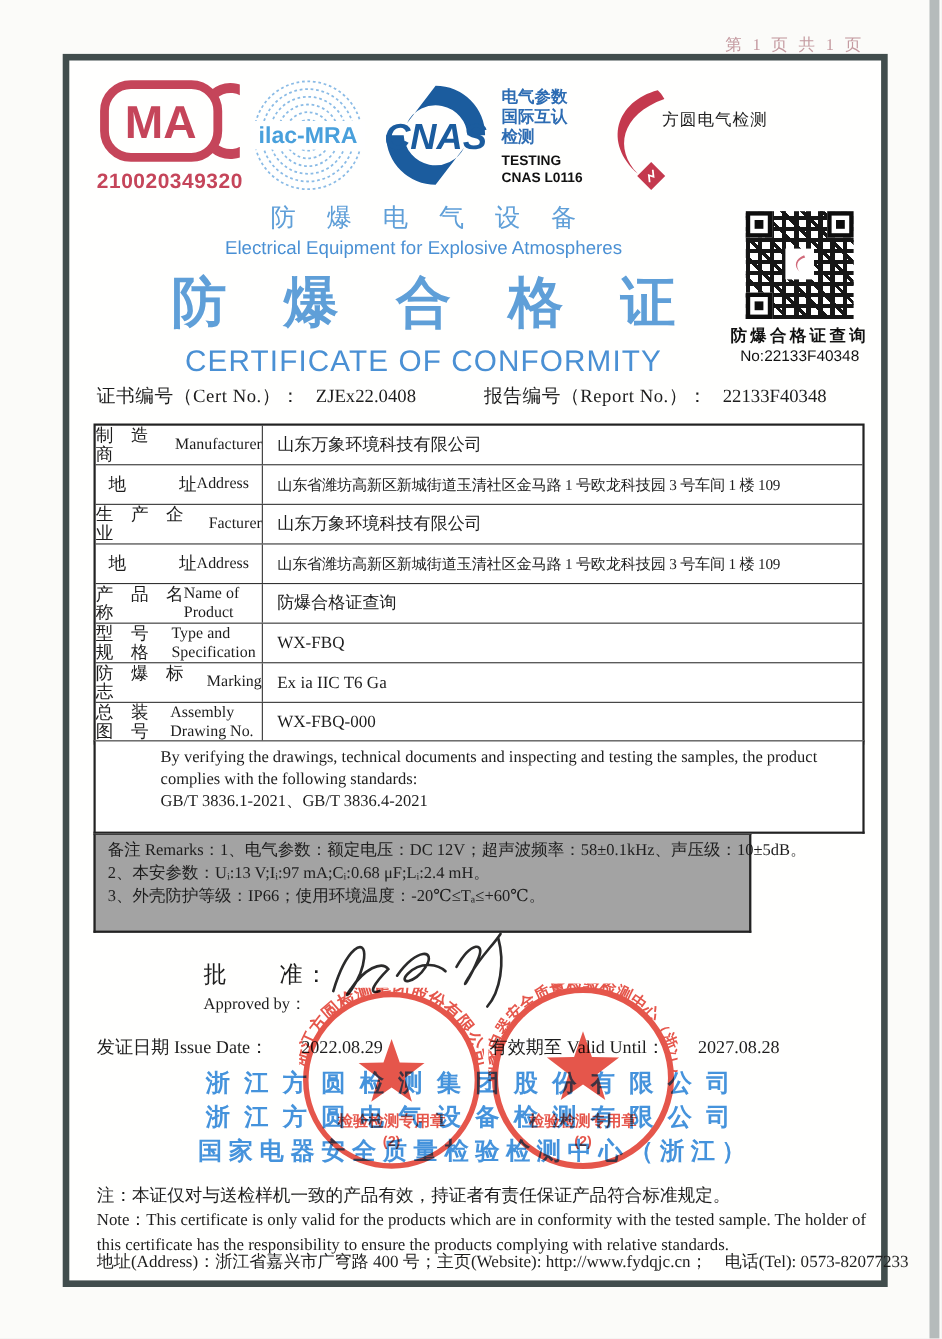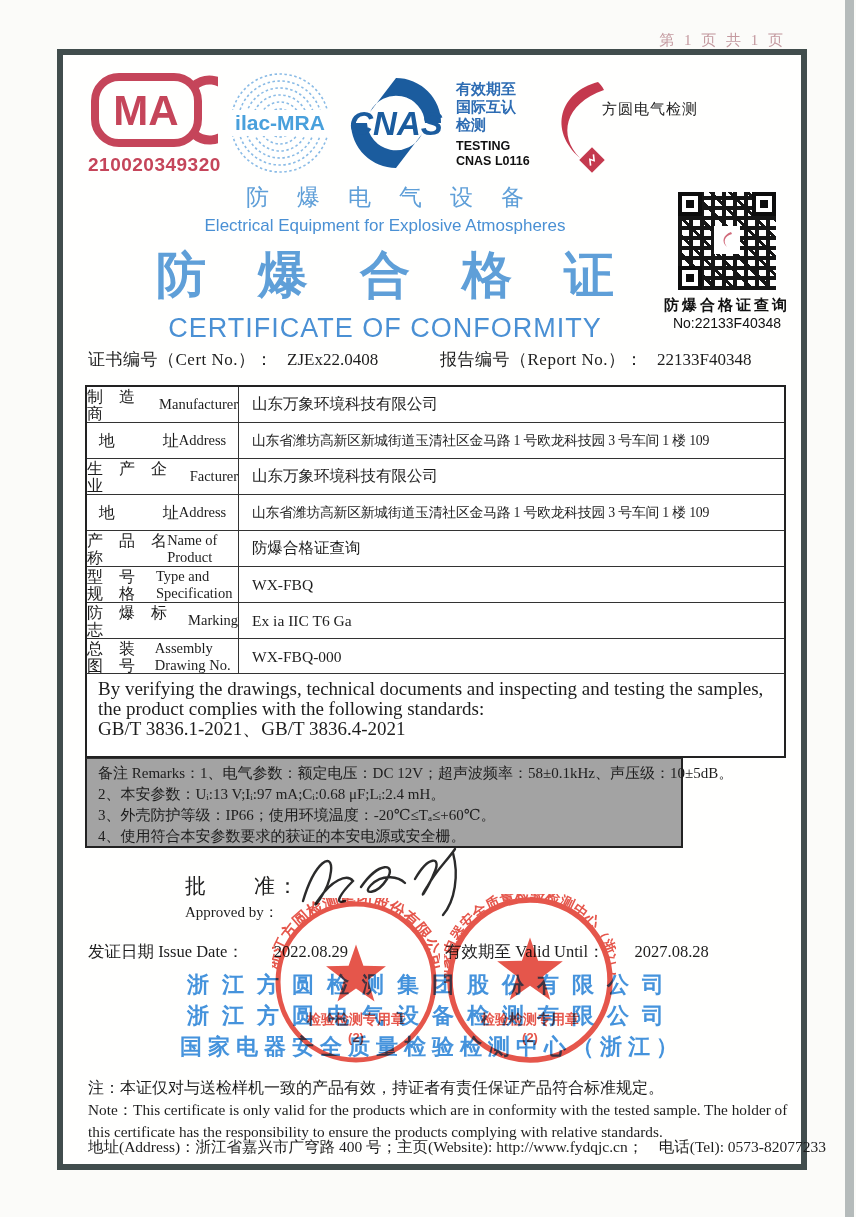--- a/index.html
+++ b/index.html
@@ -64,21 +64,21 @@
   .row { display:flex; border-bottom:1px solid #333; height:36px; }
   .row:last-child { border-bottom:none; }
   .cell-l { width:152px; border-right:1px solid #333; display:flex; align-items:center; justify-content:center; line-height:17px; }
   .cell-l .zh { font-size:16px; }
   .cell-l .en { font-size:14.5px; }
   .cell-v { flex:1; display:flex; align-items:center; padding-left:13px; font-size:15.5px; white-space:nowrap; overflow:hidden; }
   .cell-v.long { font-size:13.8px; letter-spacing:-.2px; }
 
   .standards-box { position:absolute; left:85px; top:673px; width:701px; height:85px; border:2px solid #222; border-top:1px solid #333; padding:5px 11px 0 11px; background:#fff; }
   .standards-box .zh { font-size:16px; line-height:21px; }
-  .standards-box .en { font-size:19px; line-height:20px; }
+  .standards-box .en { font-size:15px; line-height:20px;margin-left:48px; }
   .remarks-box { position:absolute; left:85px; top:758px; width:598px; height:90px; border:2px solid #222; border-top:1px solid #333; padding:4px 11px 0 11px; background:#a3a3a3; }
   .remarks-box div { font-size:15px; line-height:21px; white-space:nowrap; }
 
   
   .approval { position:absolute; left:185px; top:872px; }
   .approval .zh { font-size:21px; letter-spacing:2px; }
   .approval .en { font-size:15px; margin-top:3px; }
   .signature { position:absolute; left:295px; top:843px; }
 
   
@@ -141,21 +141,21 @@
 
   <div class="logo-cnas">
     <svg width="112" height="94" viewBox="0 0 112 94">
       <path d="M56 2 A 45 45 0 0 1 101 47 L 85 47 A 29 29 0 0 0 30 36 Z" fill="#1b5c9e"></path>
       <path d="M56 92 A 45 45 0 0 1 11 47 L 27 47 A 29 29 0 0 0 82 58 Z" fill="#1b5c9e"></path>
       <text x="56" y="59" text-anchor="middle" font-family="Liberation Sans,sans-serif" font-size="33" font-weight="bold" font-style="italic" fill="#1b5c9e">CNAS</text>
     </svg>
   </div>
 
   <div class="cnas-side">
-    <div class="acc">有效期至</div>
+    <div class="acc">电气参数</div>
     <div class="acc">国际互认</div>
     <div class="acc">检测</div>
     <div class="blk">
       <div>TESTING</div>
       <div>CNAS L0116</div>
     </div>
   </div>
 
   <div class="logo-fy">
     <svg width="92" height="100" viewBox="0 0 92 100">
@@ -259,21 +259,20 @@
 
   <div class="standards-box">
     <div class="en">By verifying the drawings, technical documents and inspecting and testing the samples, the product complies with the following standards:</div>
     <div class="en">GB/T 3836.1-2021、GB/T 3836.4-2021</div>
   </div>
 
   <div class="remarks-box">
     <div>备注 Remarks：1、电气参数：额定电压：DC 12V；超声波频率：58±0.1kHz、声压级：10±5dB。</div>
     <div>2、本安参数：Uᵢ:13 V;Iᵢ:97 mA;Cᵢ:0.68 μF;Lᵢ:2.4 mH。</div>
     <div>3、外壳防护等级：IP66；使用环境温度：-20℃≤Tₐ≤+60℃。</div>
-    <div>4、使用符合本安参数要求的获证的本安电源或安全栅。</div>
   </div>
 
   <div class="approval">
     <div class="zh">批　　准：</div>
     <div class="en">Approved by：</div>
   </div>
   <div class="signature">
     <svg width="180" height="95" viewBox="0 0 180 95">
       <g fill="none" stroke="#2b2b2b" stroke-width="2.4" stroke-linecap="round">
         <path d="M8 58 C 20 18, 38 8, 36 28 C 34 50, 12 72, 24 56 C 36 38, 52 30, 58 38 C 46 50, 38 62, 50 58"></path>

